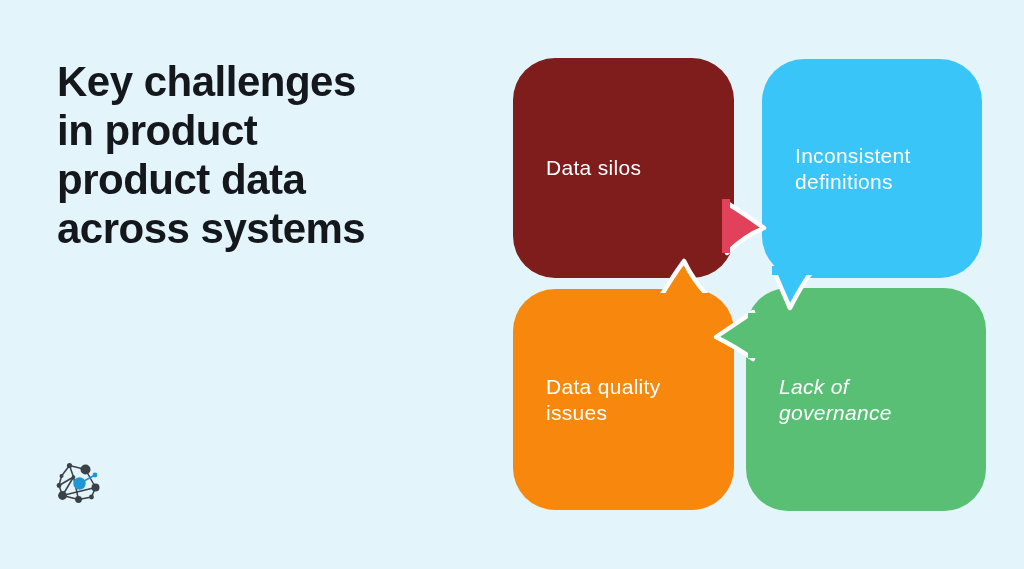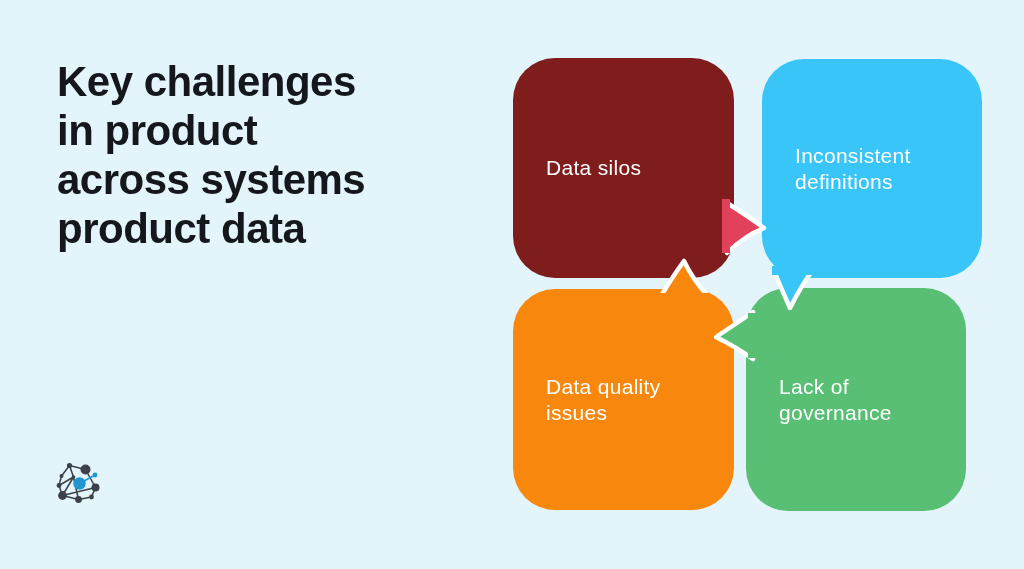--- a/index.html
+++ b/index.html
@@ -41,21 +41,21 @@
     color: #ffffff;
     font-size: 21px;
     line-height: 26px;
     letter-spacing: 0.3px;
     font-weight: 400;
   }
 
   .bubble-pink   { left: 513px; top: 58px;  width: 221px; height: 220px; }
   .bubble-blue   { left: 746px; top: 59px;  width: 220px; height: 219px; margin-left: 16px; }
   .bubble-orange { left: 513px; top: 289px; width: 221px; height: 221px; }
-  .bubble-green  { left: 746px; top: 288px; width: 220px; height: 223px; }
+  .bubble-green  { left: 746px; top: 288px; width: 240px; height: 223px; font-style: italic; }
 
   .tails-overlay {
     position: absolute;
     left: 0; top: 0;
     width: 1024px; height: 569px;
     z-index: 5;
     pointer-events: none;
   }
   .tail {
     stroke: #ffffff;
@@ -76,22 +76,22 @@
   .logo-blue-edge { stroke-width: 1.7; fill: none; }
 </style>
 </head>
 <body>
 
 <div class="canvas" style="background-color: rgb(228, 244, 251);">
 
   <div class="title" style="color: rgb(20, 24, 28);">
     <div>Key challenges</div>
     <div>in product</div>
+    <div>product data</div>
     <div>across systems</div>
-    <div>product data</div>
   </div>
 
   <div class="bubble bubble-pink" style="background-color: #7f1d1d;">
     <div class="label">Data silos</div>
   </div>
 
   <div class="bubble bubble-blue" style="background-color: rgb(57, 197, 248);">
     <div class="label">Inconsistent definitions</div>
   </div>
 

